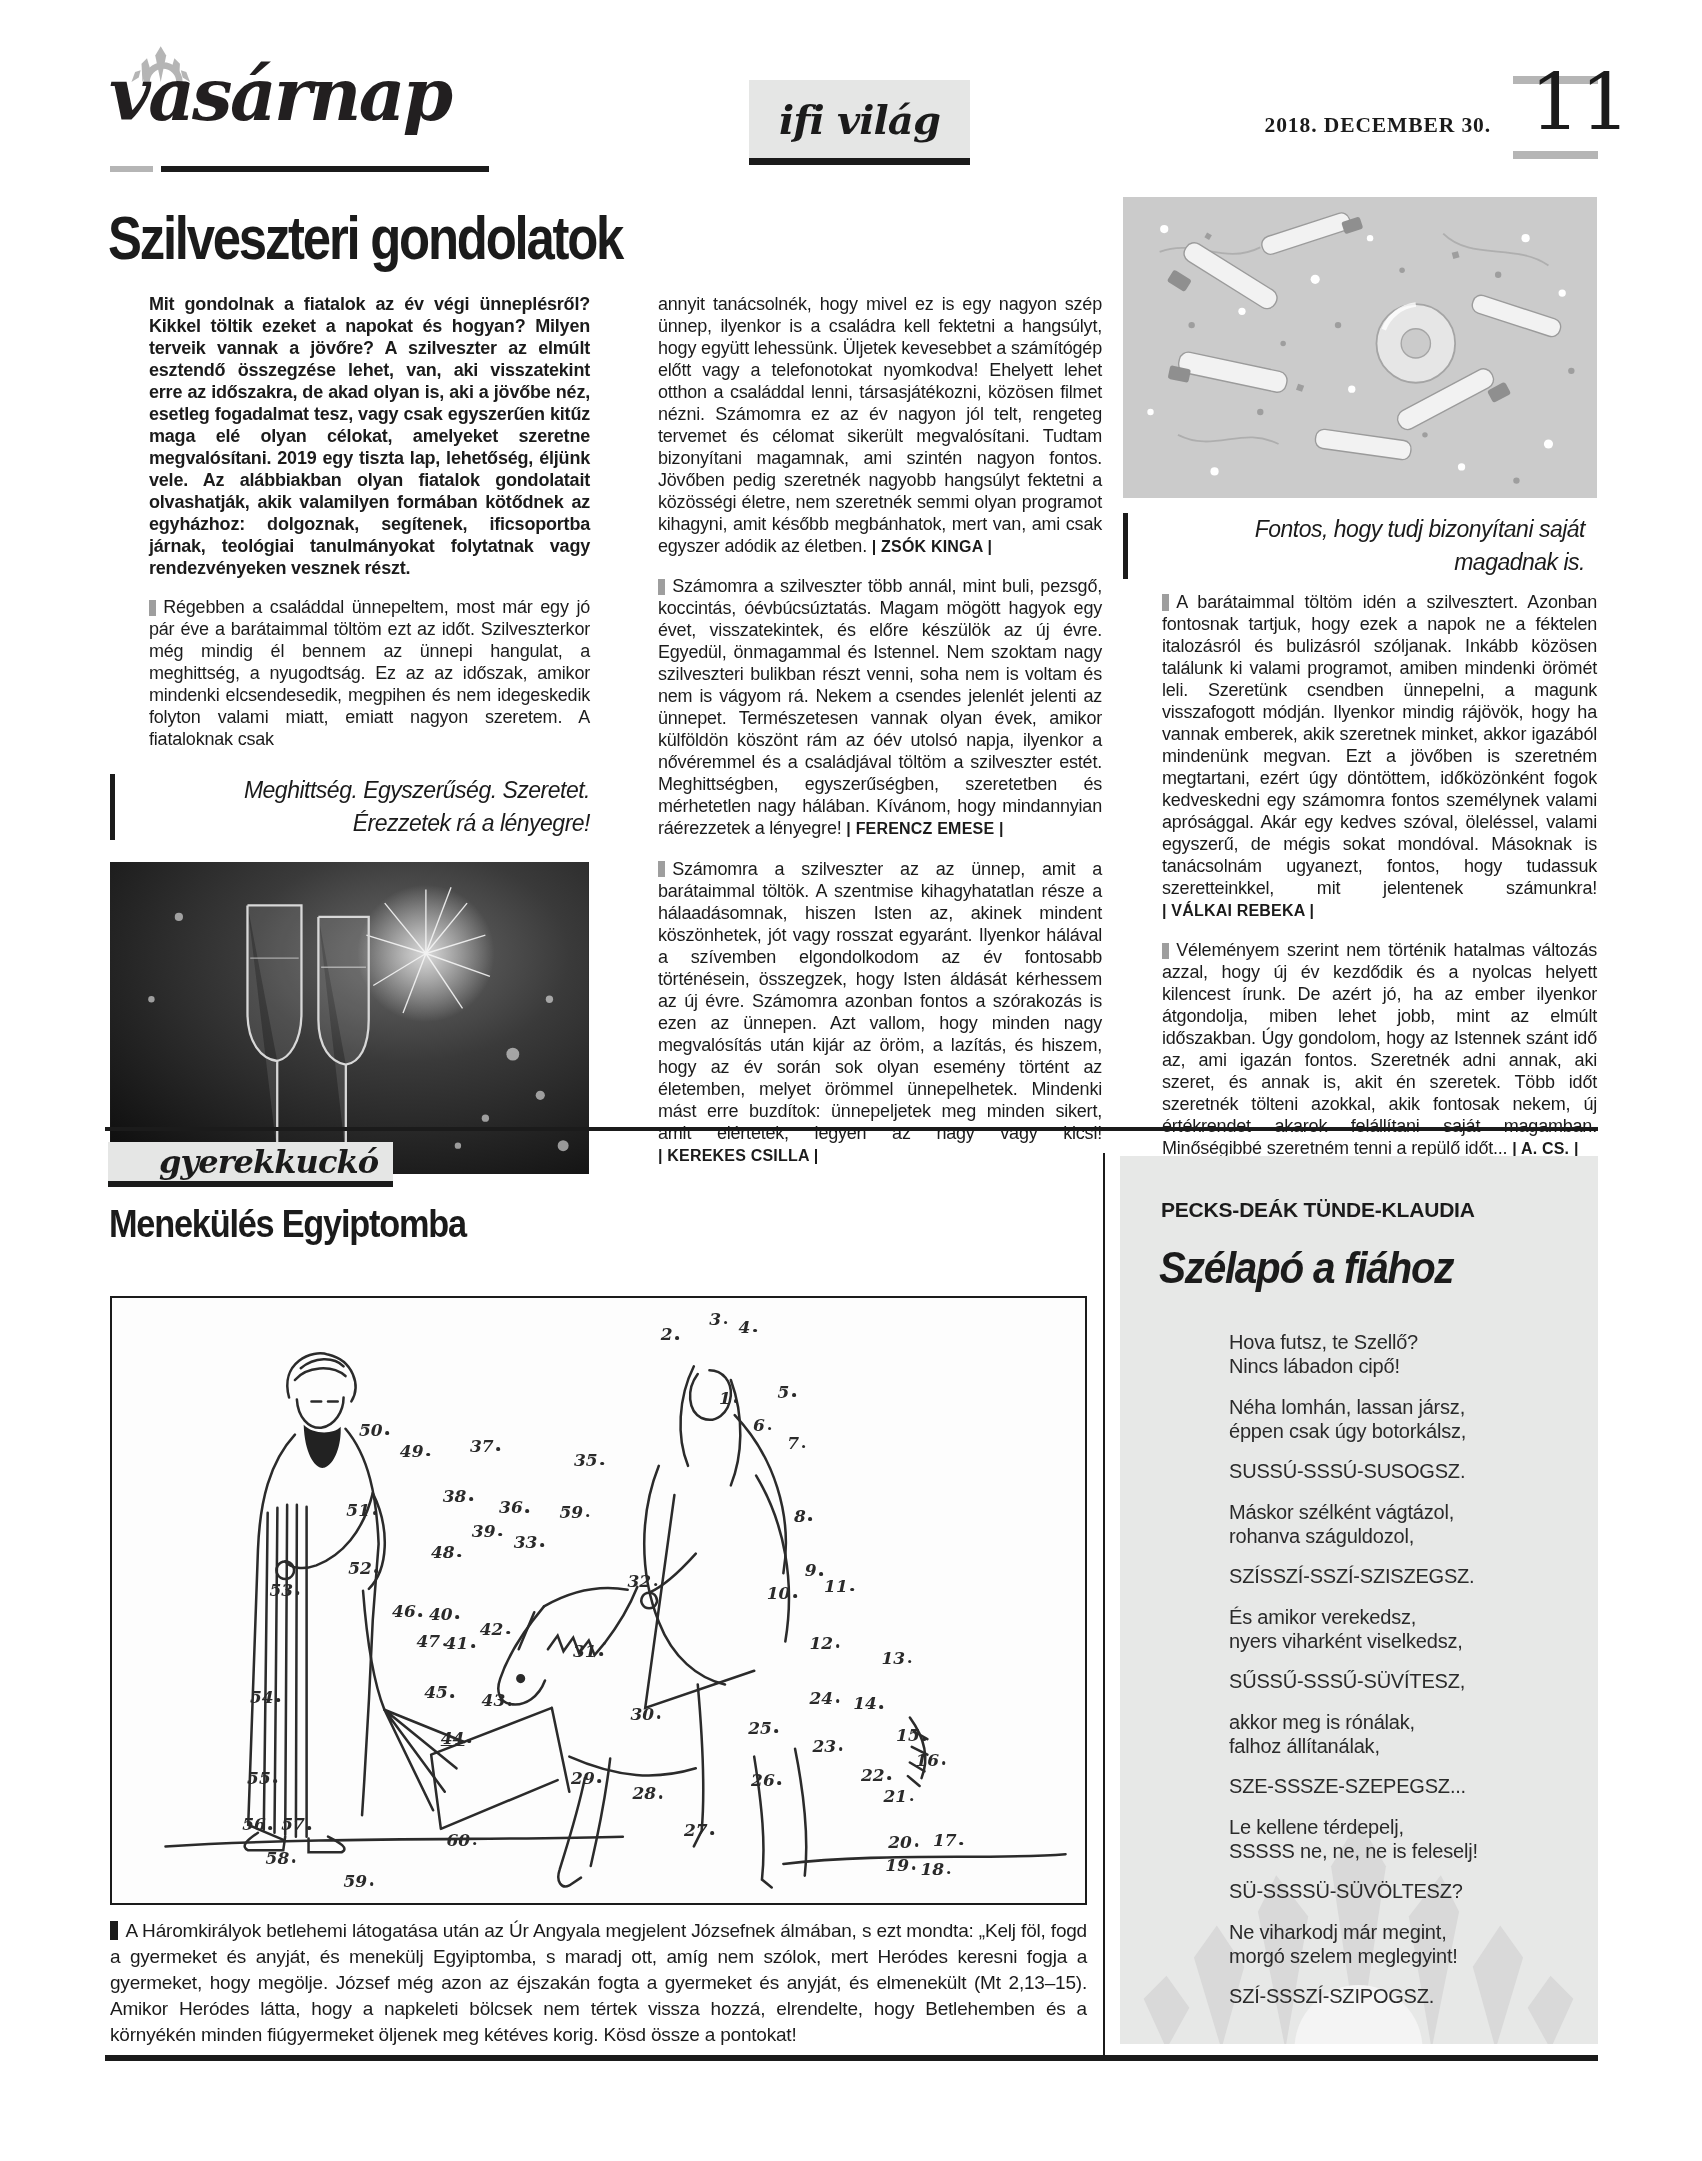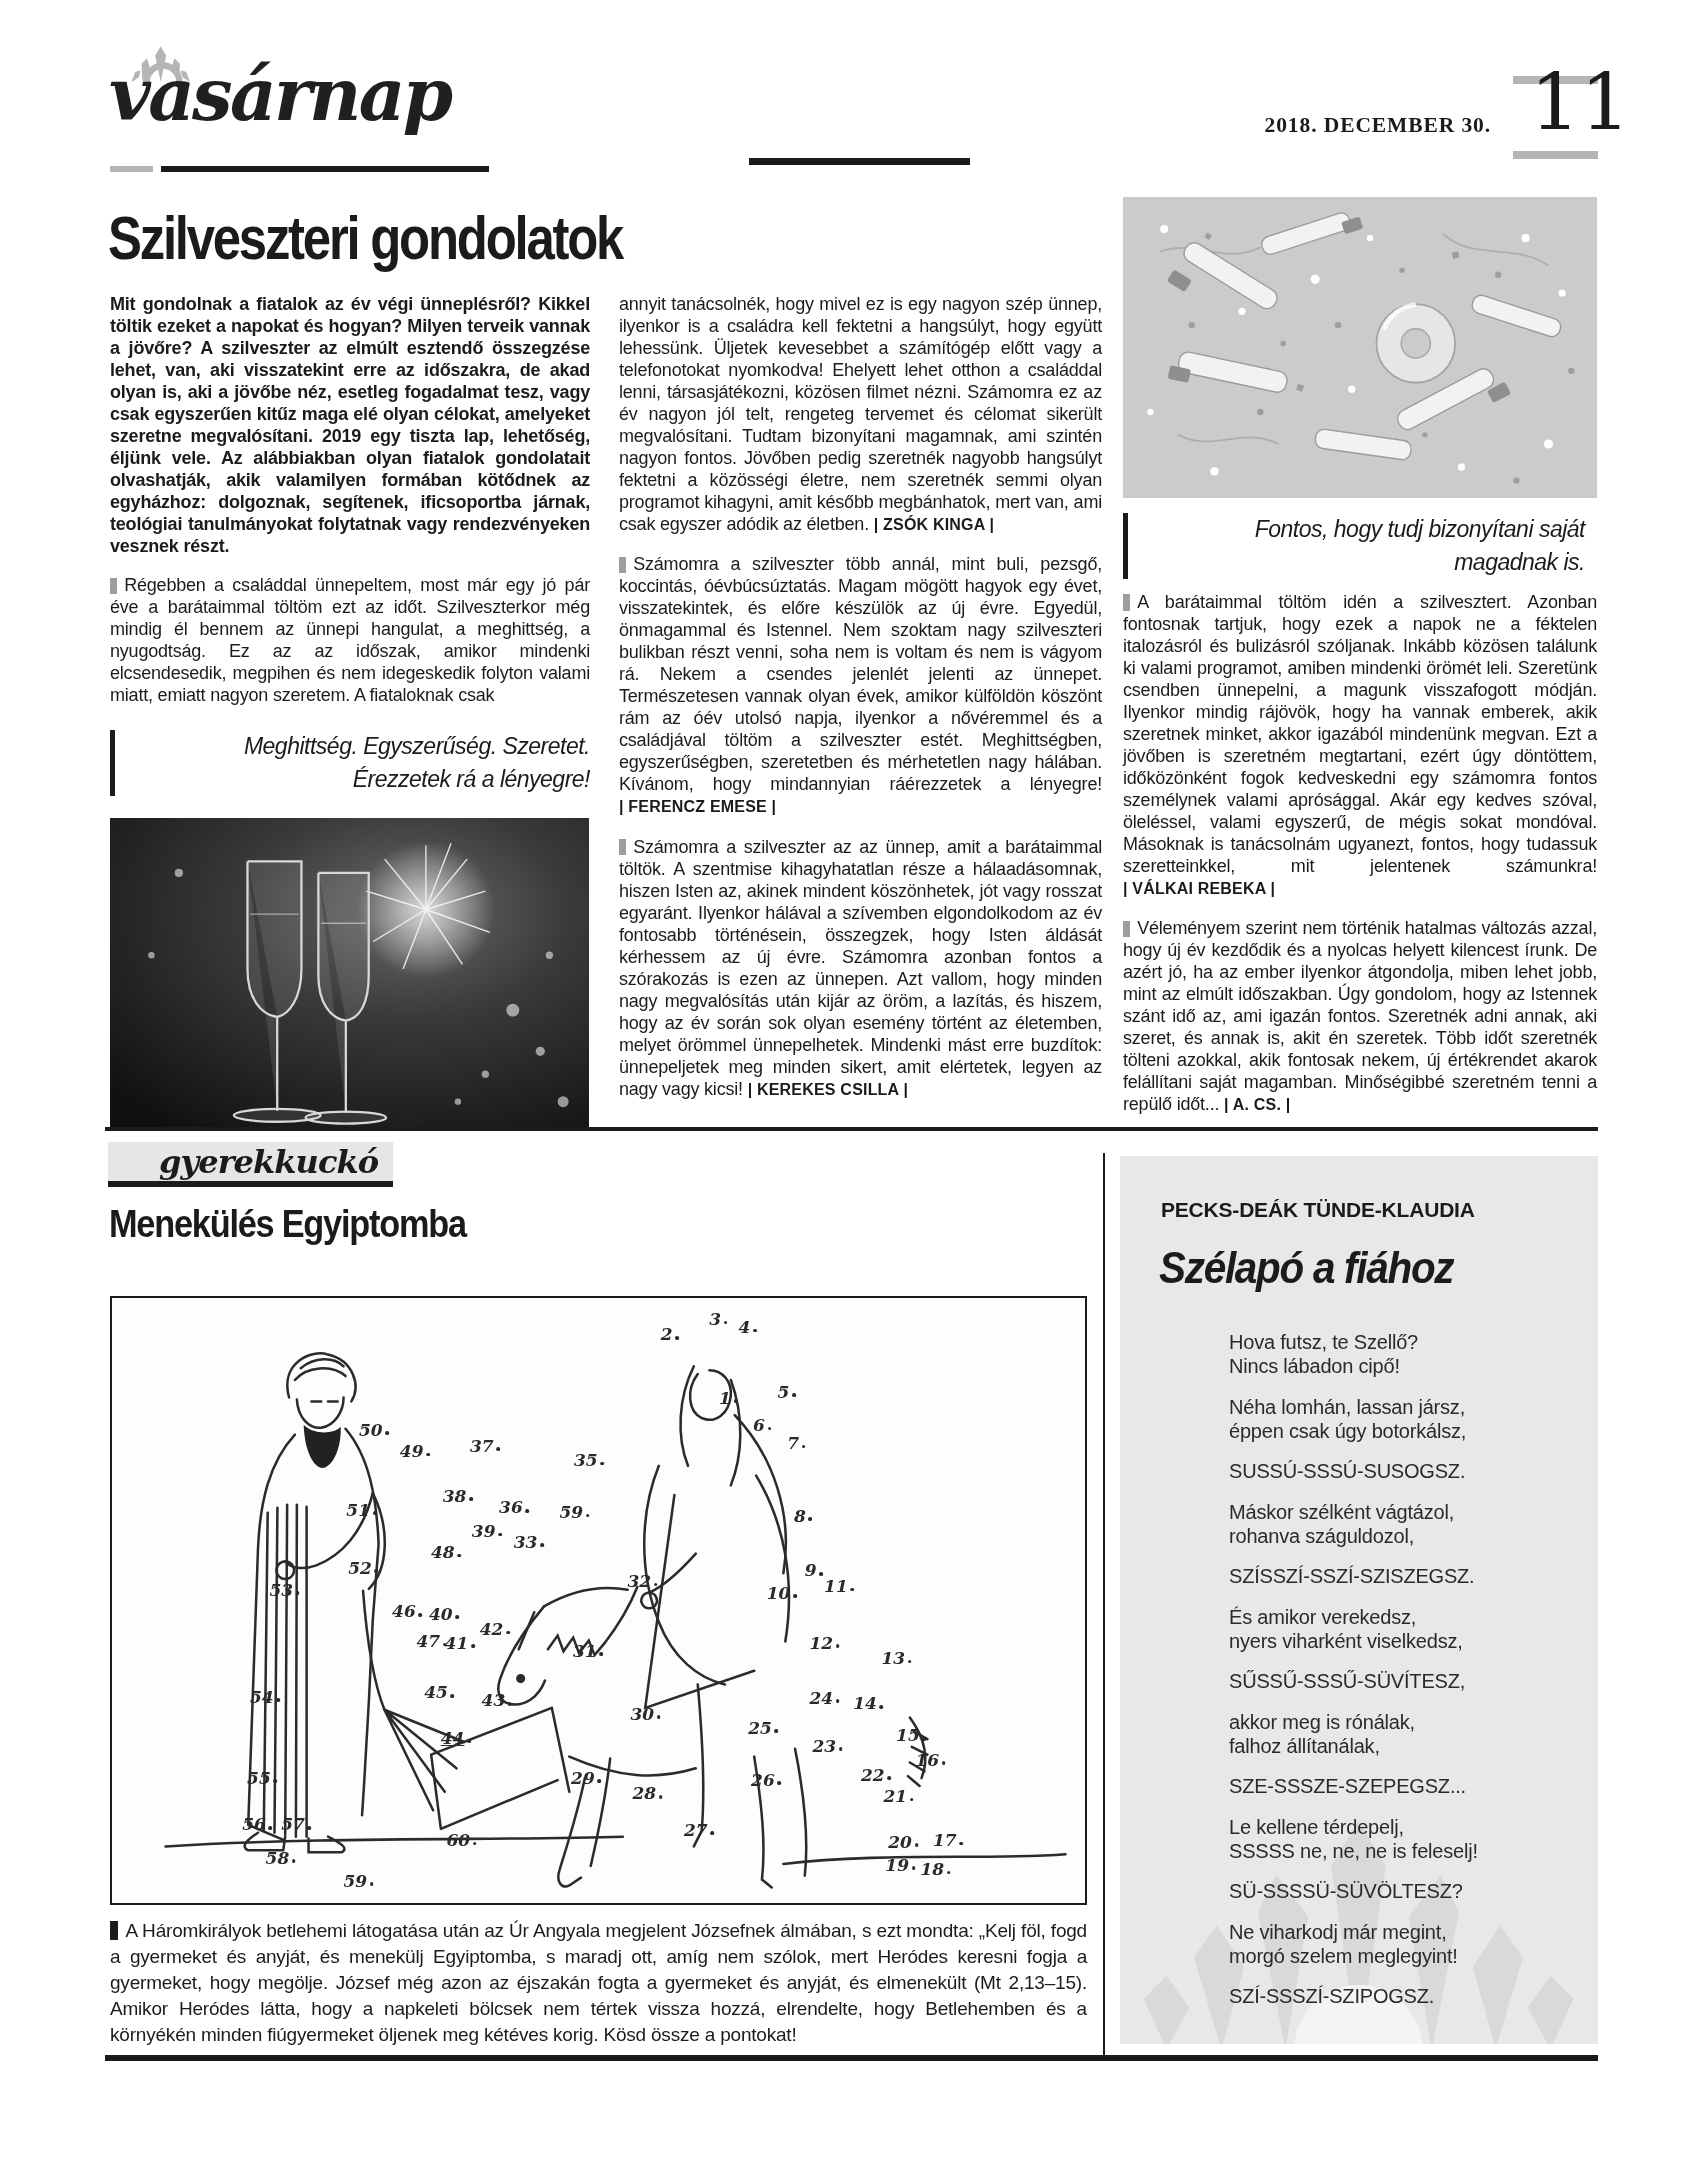--- a/index.html
+++ b/index.html
@@ -24,21 +24,21 @@
     font-family:"Liberation Serif", serif; font-weight:700; font-size:21.5px; letter-spacing:0.9px; }
   .pagenum-bar-top { position:absolute; left:1513px; top:76px; width:85px; height:7.8px; background:#b5b5b5; }
   .pagenum-bar-bottom { position:absolute; left:1513px; top:151px; width:85px; height:7.8px; background:#b5b5b5; }
   .pagenum { position:absolute; left:1530px; top:64px; width:69px; text-align:center;
     font-family:"DejaVu Serif", serif; font-size:79px; line-height:1; color:#1b1b1b; }
   
   .article-title { position:absolute; left:108px; top:205px;
     font-weight:700; font-size:62px; letter-spacing:-2.7px; line-height:1.05;
     transform:scaleX(.82); transform-origin:left top; white-space:nowrap; }
   .col { position:absolute; text-align:justify; }
-  .col p { font-size:18px; line-height:22px; letter-spacing:-0.2px; }
+  .col p { font-size:18px; line-height:22px; letter-spacing:-0.2px;margin-left:39px; }
   .col1 { left:110px; top:293px; width:480px; }
   .col2 { left:619px; top:293px; width:483px; }
   .col3t { left:1123px; top:591px; width:474px; }
   .lead { font-weight:700; }
   .bodypara { margin-top:17.4px; }
   .col2 .bodypara:first-child, .col3t .bodypara:first-child { margin-top:0; }
   .bullet { display:inline-block; width:6.9px; height:16.5px; background:#9e9e9e; margin-right:7.3px;
     vertical-align:-2.7px; }
   .bullet.dark { background:#1b1b1b; width:8.2px; height:18.3px; }
   .byline { font-weight:700; font-size:16px; letter-spacing:0.2px; white-space:nowrap; }
@@ -94,20 +94,23 @@
       <polygon points="164,118 148,108 144,92 156,96"></polygon>
       <path d="M62,118 a43,43 0 0 1 86,0 l-14,0 a29,29 0 0 0 -58,0 Z"></path>
     </g>
   </svg>
   <div class="logo-wrap">
     <div class="logo-text">vasárnap</div>
   </div>
   <div class="logo-underline-gray"></div>
   <div class="logo-underline-black"></div>
 
+  <div class="section-box">
+    <span class="txt">ifi világ</span>
+  </div>
   <div class="section-underline"></div>
 
   <div class="issue-date">2018. DECEMBER 30.</div>
 
   <div class="pagenum-bar-top"></div>
   <div class="pagenum">11</div>
   <div class="pagenum-bar-bottom"></div>
 
   <h1 class="article-title">Szilveszteri gondolatok</h1>
 

